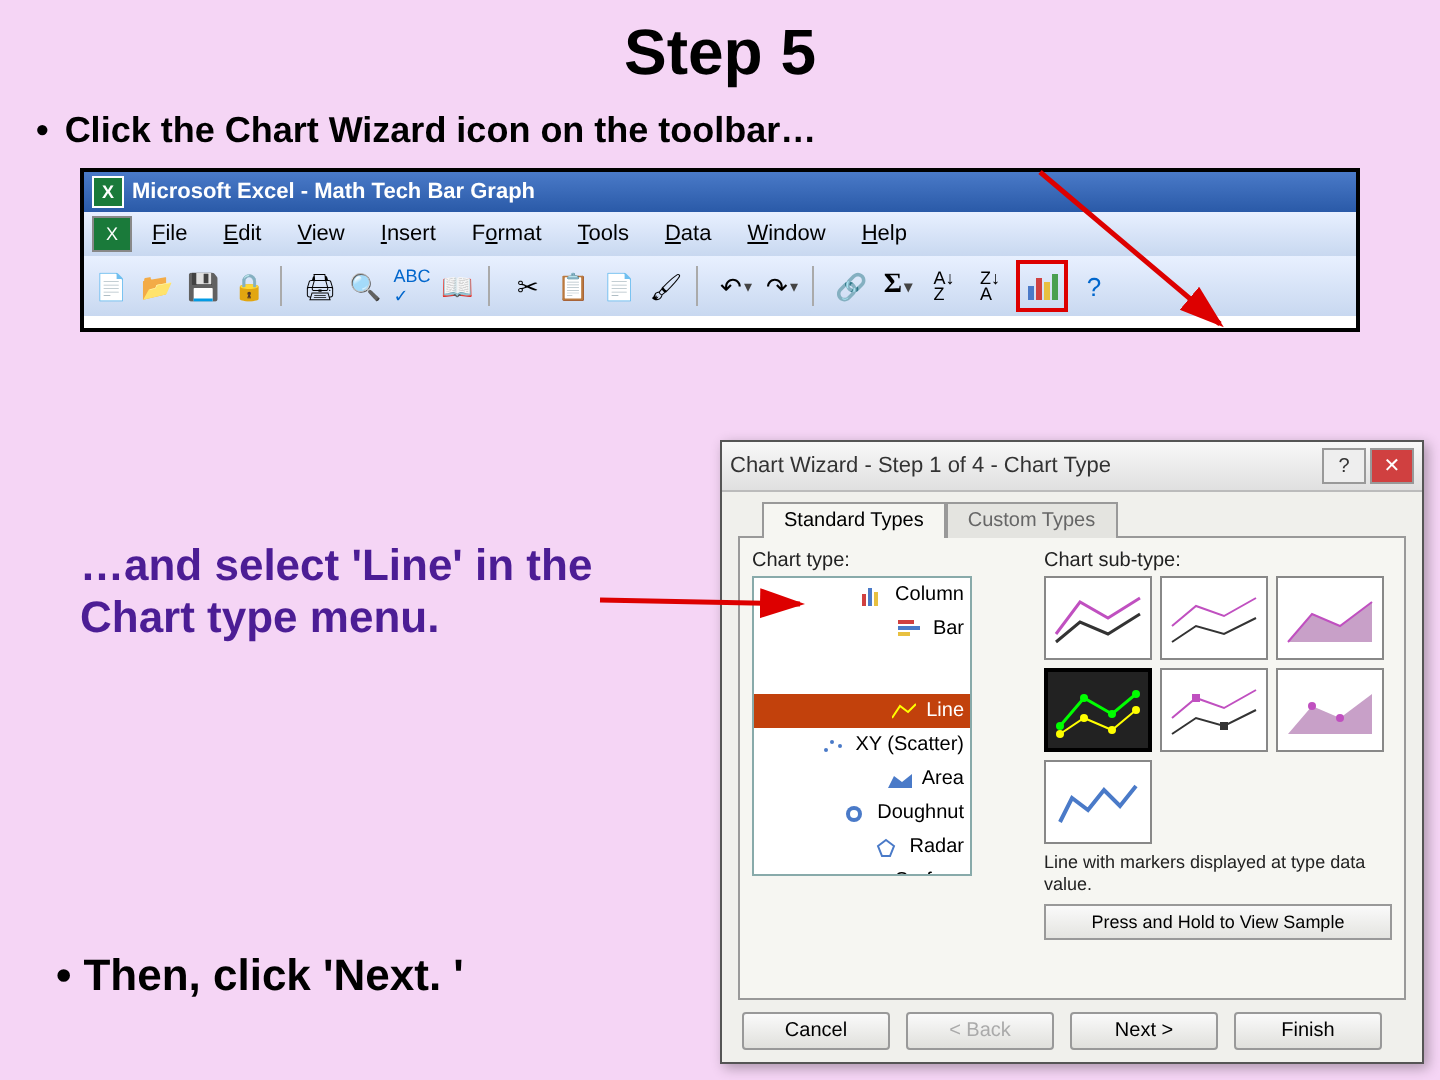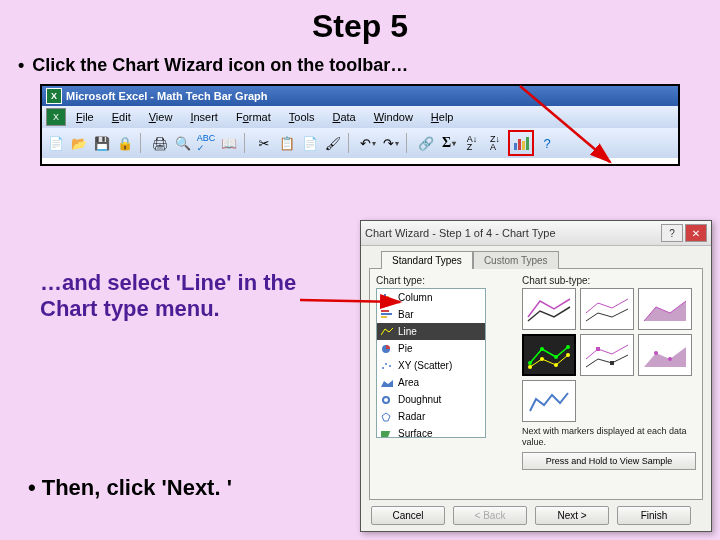--- a/index.html
+++ b/index.html
@@ -174,23 +174,24 @@
     overflow: hidden;
   }
   .ctype-item {
     display: flex;
     align-items: center;
     padding: 1px 3px;
     gap: 4px;
     height: 15px;
     font-size: 10px;
     color: #000;
+    justify-content: flex-end;
   }
   .ctype-item .ic { width: 14px; height: 12px; display: flex; align-items: center; justify-content: center; }
-  .ctype-item.selected { background: #404040; color: #fff; }
+  .ctype-item.selected { background: #c2410c; color: #fff; margin-top: 24px; }
   .csub-col { flex: 1; padding-left: 28px; }
   .csub-grid {
     display: grid;
     grid-template-columns: repeat(3, 54px);
     grid-template-rows: repeat(3, 42px);
     gap: 4px;
     margin-bottom: 4px;
   }
   .csub-cell {
     border: 1px solid #888;
@@ -344,29 +345,20 @@
             <span class="ic">
               <svg width="12" height="10">
                 <polyline points="0,8 4,2 8,5 12,1" stroke="#ff0" fill="none"></polyline>
               </svg>
             </span>
             <span>Line</span>
           </div>
         <div class="ctype-item">
             <span class="ic">
               <svg width="12" height="10">
-                <circle cx="5" cy="5" r="4" fill="#4a7ac8"></circle>
-                <path d="M5 5 L5 1 A4 4 0 0 1 9 5 Z" fill="#d04040"></path>
-              </svg>
-            </span>
-            <span>Pie</span>
-          </div>
-        <div class="ctype-item">
-            <span class="ic">
-              <svg width="12" height="10">
                 <circle cx="2" cy="7" r="1" fill="#4a7ac8"></circle>
                 <circle cx="5" cy="3" r="1" fill="#4a7ac8"></circle>
                 <circle cx="9" cy="5" r="1" fill="#4a7ac8"></circle>
               </svg>
             </span>
             <span>XY (Scatter)</span>
           </div>
         <div class="ctype-item">
             <span class="ic">
               <svg width="12" height="10">
@@ -454,21 +446,21 @@
             </svg>
           </div>
         <div class="csub-cell">
             <svg width="46" height="32">
               <polyline points="4,26 10,14 18,20 26,10 34,18 42,8" stroke="#4a7ac8" fill="none" stroke-width="2"></polyline>
             </svg>
           </div>
         <div class="csub-cell hidden"></div>
         <div class="csub-cell hidden"></div>
       </div>
-      <div class="csub-desc">Next with markers displayed at each data value.</div>
+      <div class="csub-desc">Line with markers displayed at type data value.</div>
       <div class="sample-btn">Press and Hold to View Sample</div>
     </div>
   </div>
   <div class="wiz-footer">
     <div class="wiz-btn">Cancel</div>
     <div class="wiz-btn disabled">&lt; Back</div>
     <div class="wiz-btn">Next &gt;</div>
     <div class="wiz-btn">Finish</div>
   </div>
 </div>

